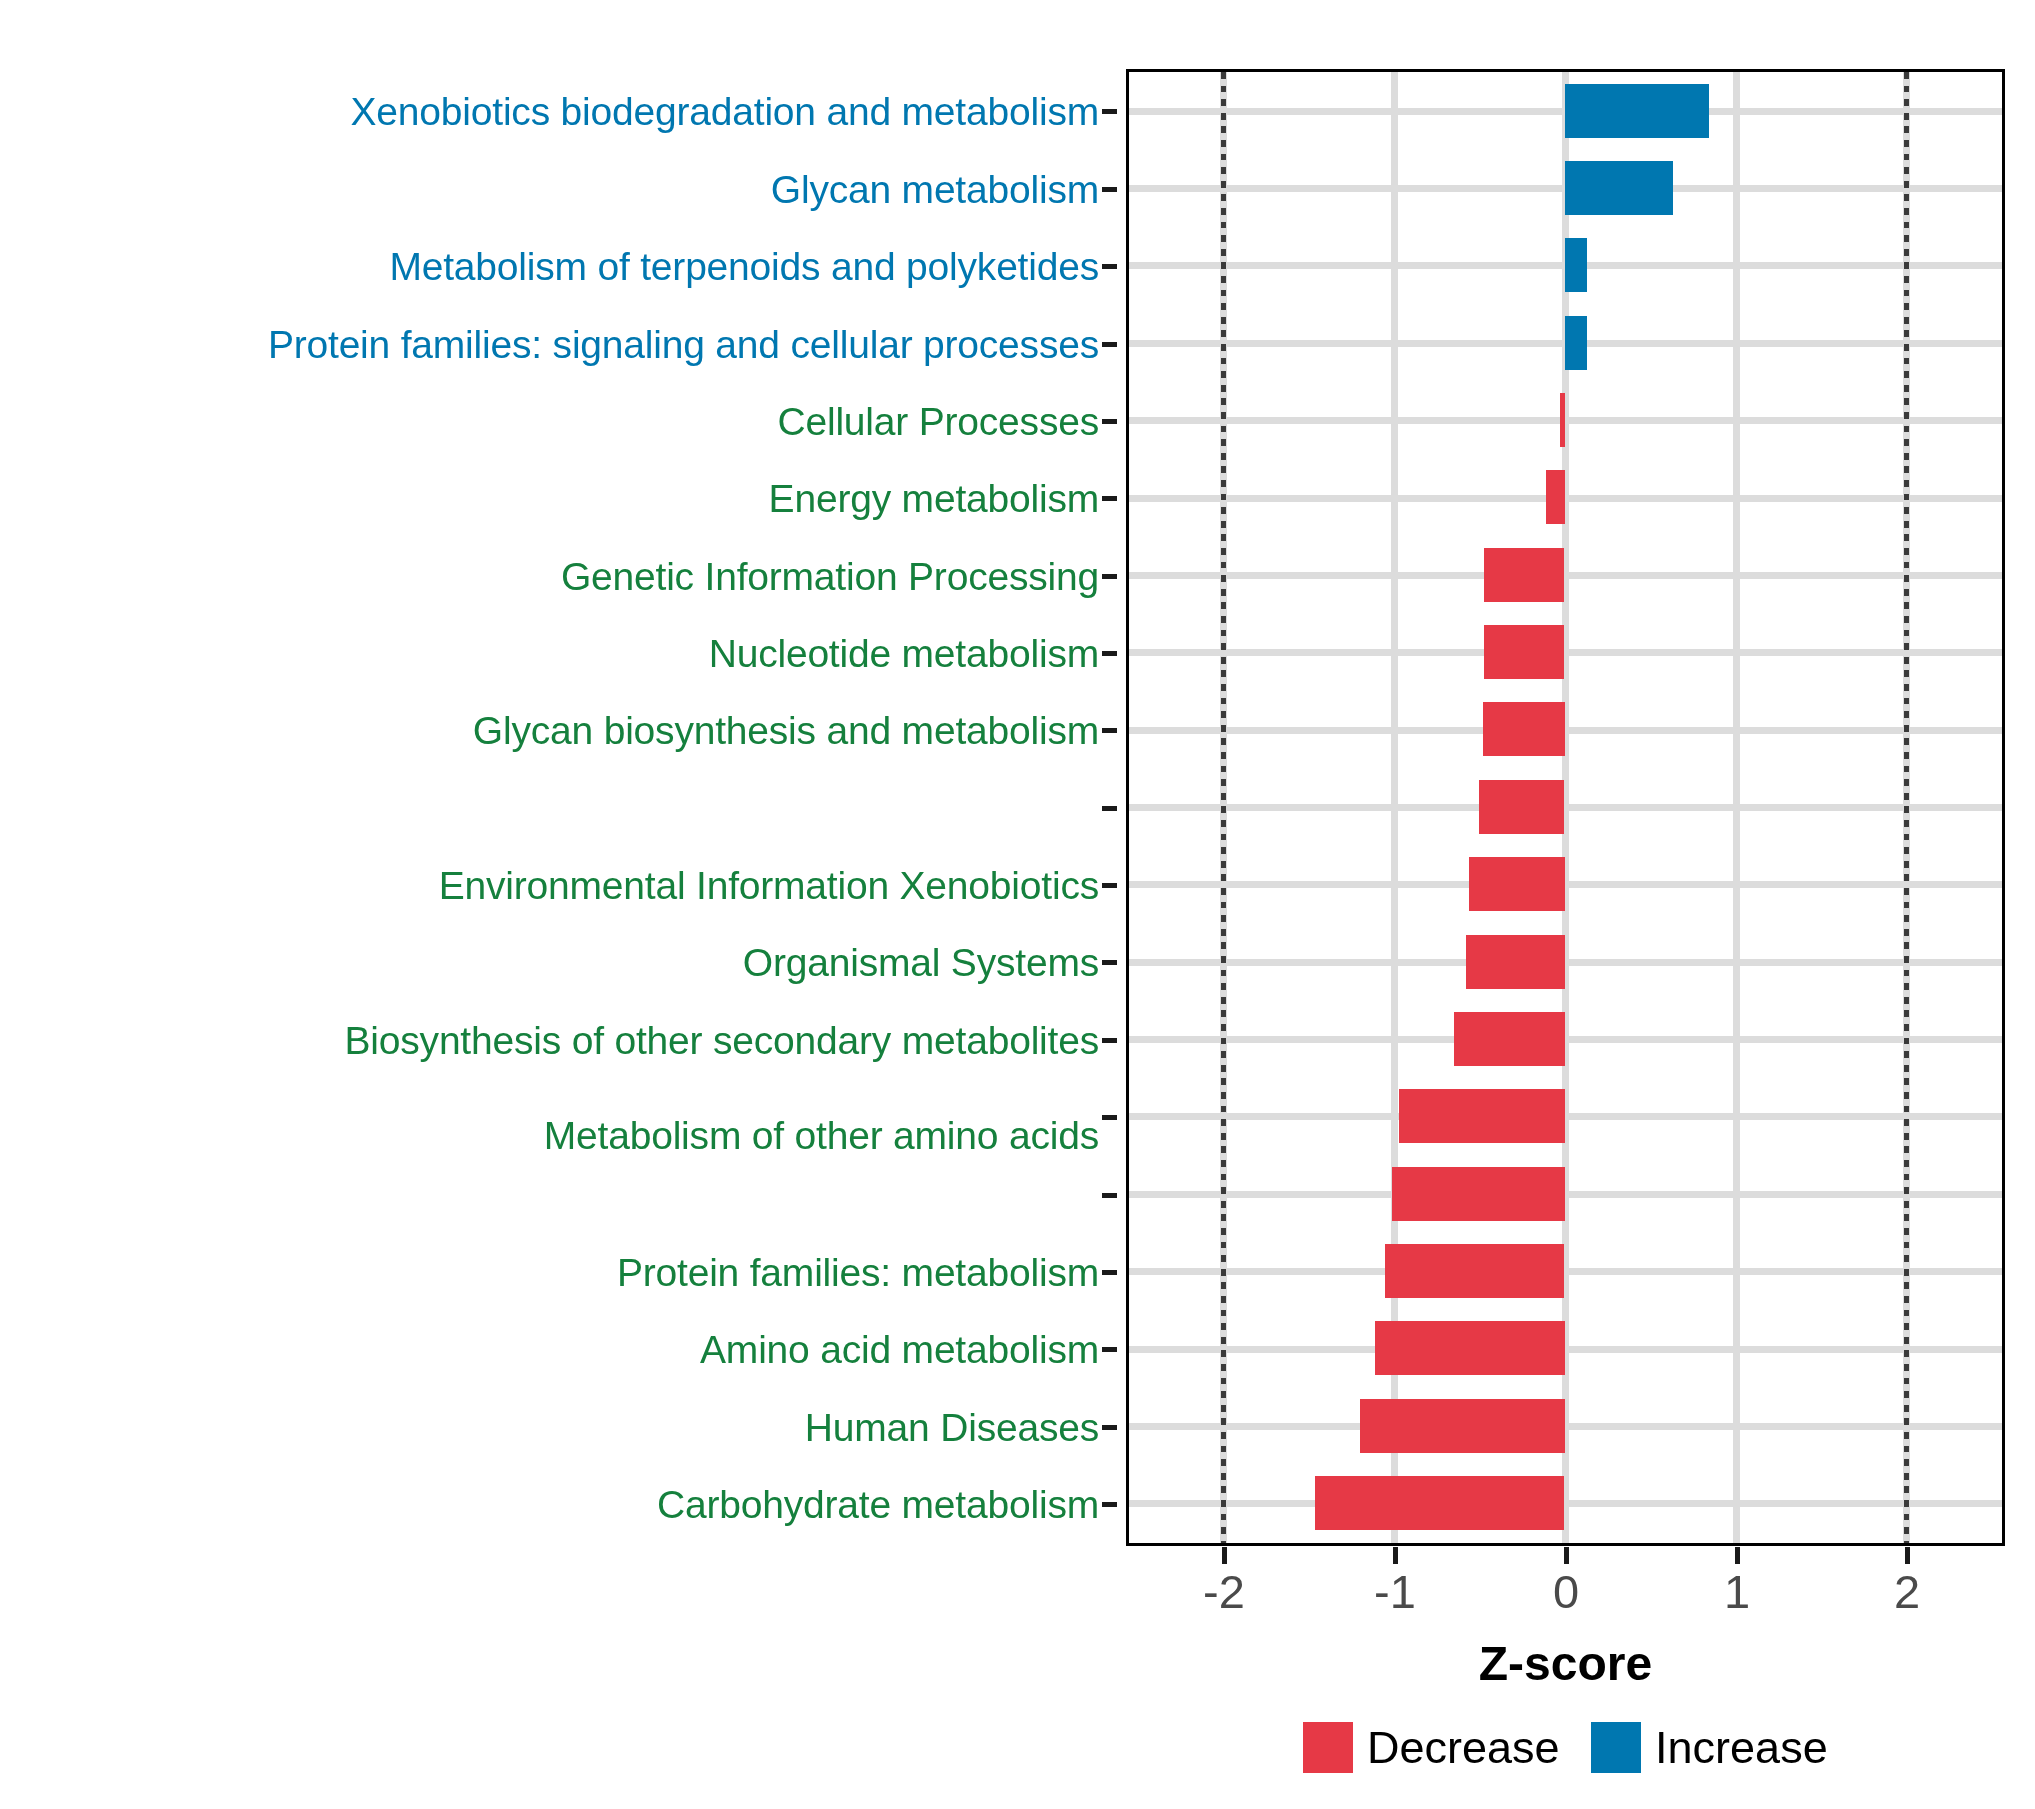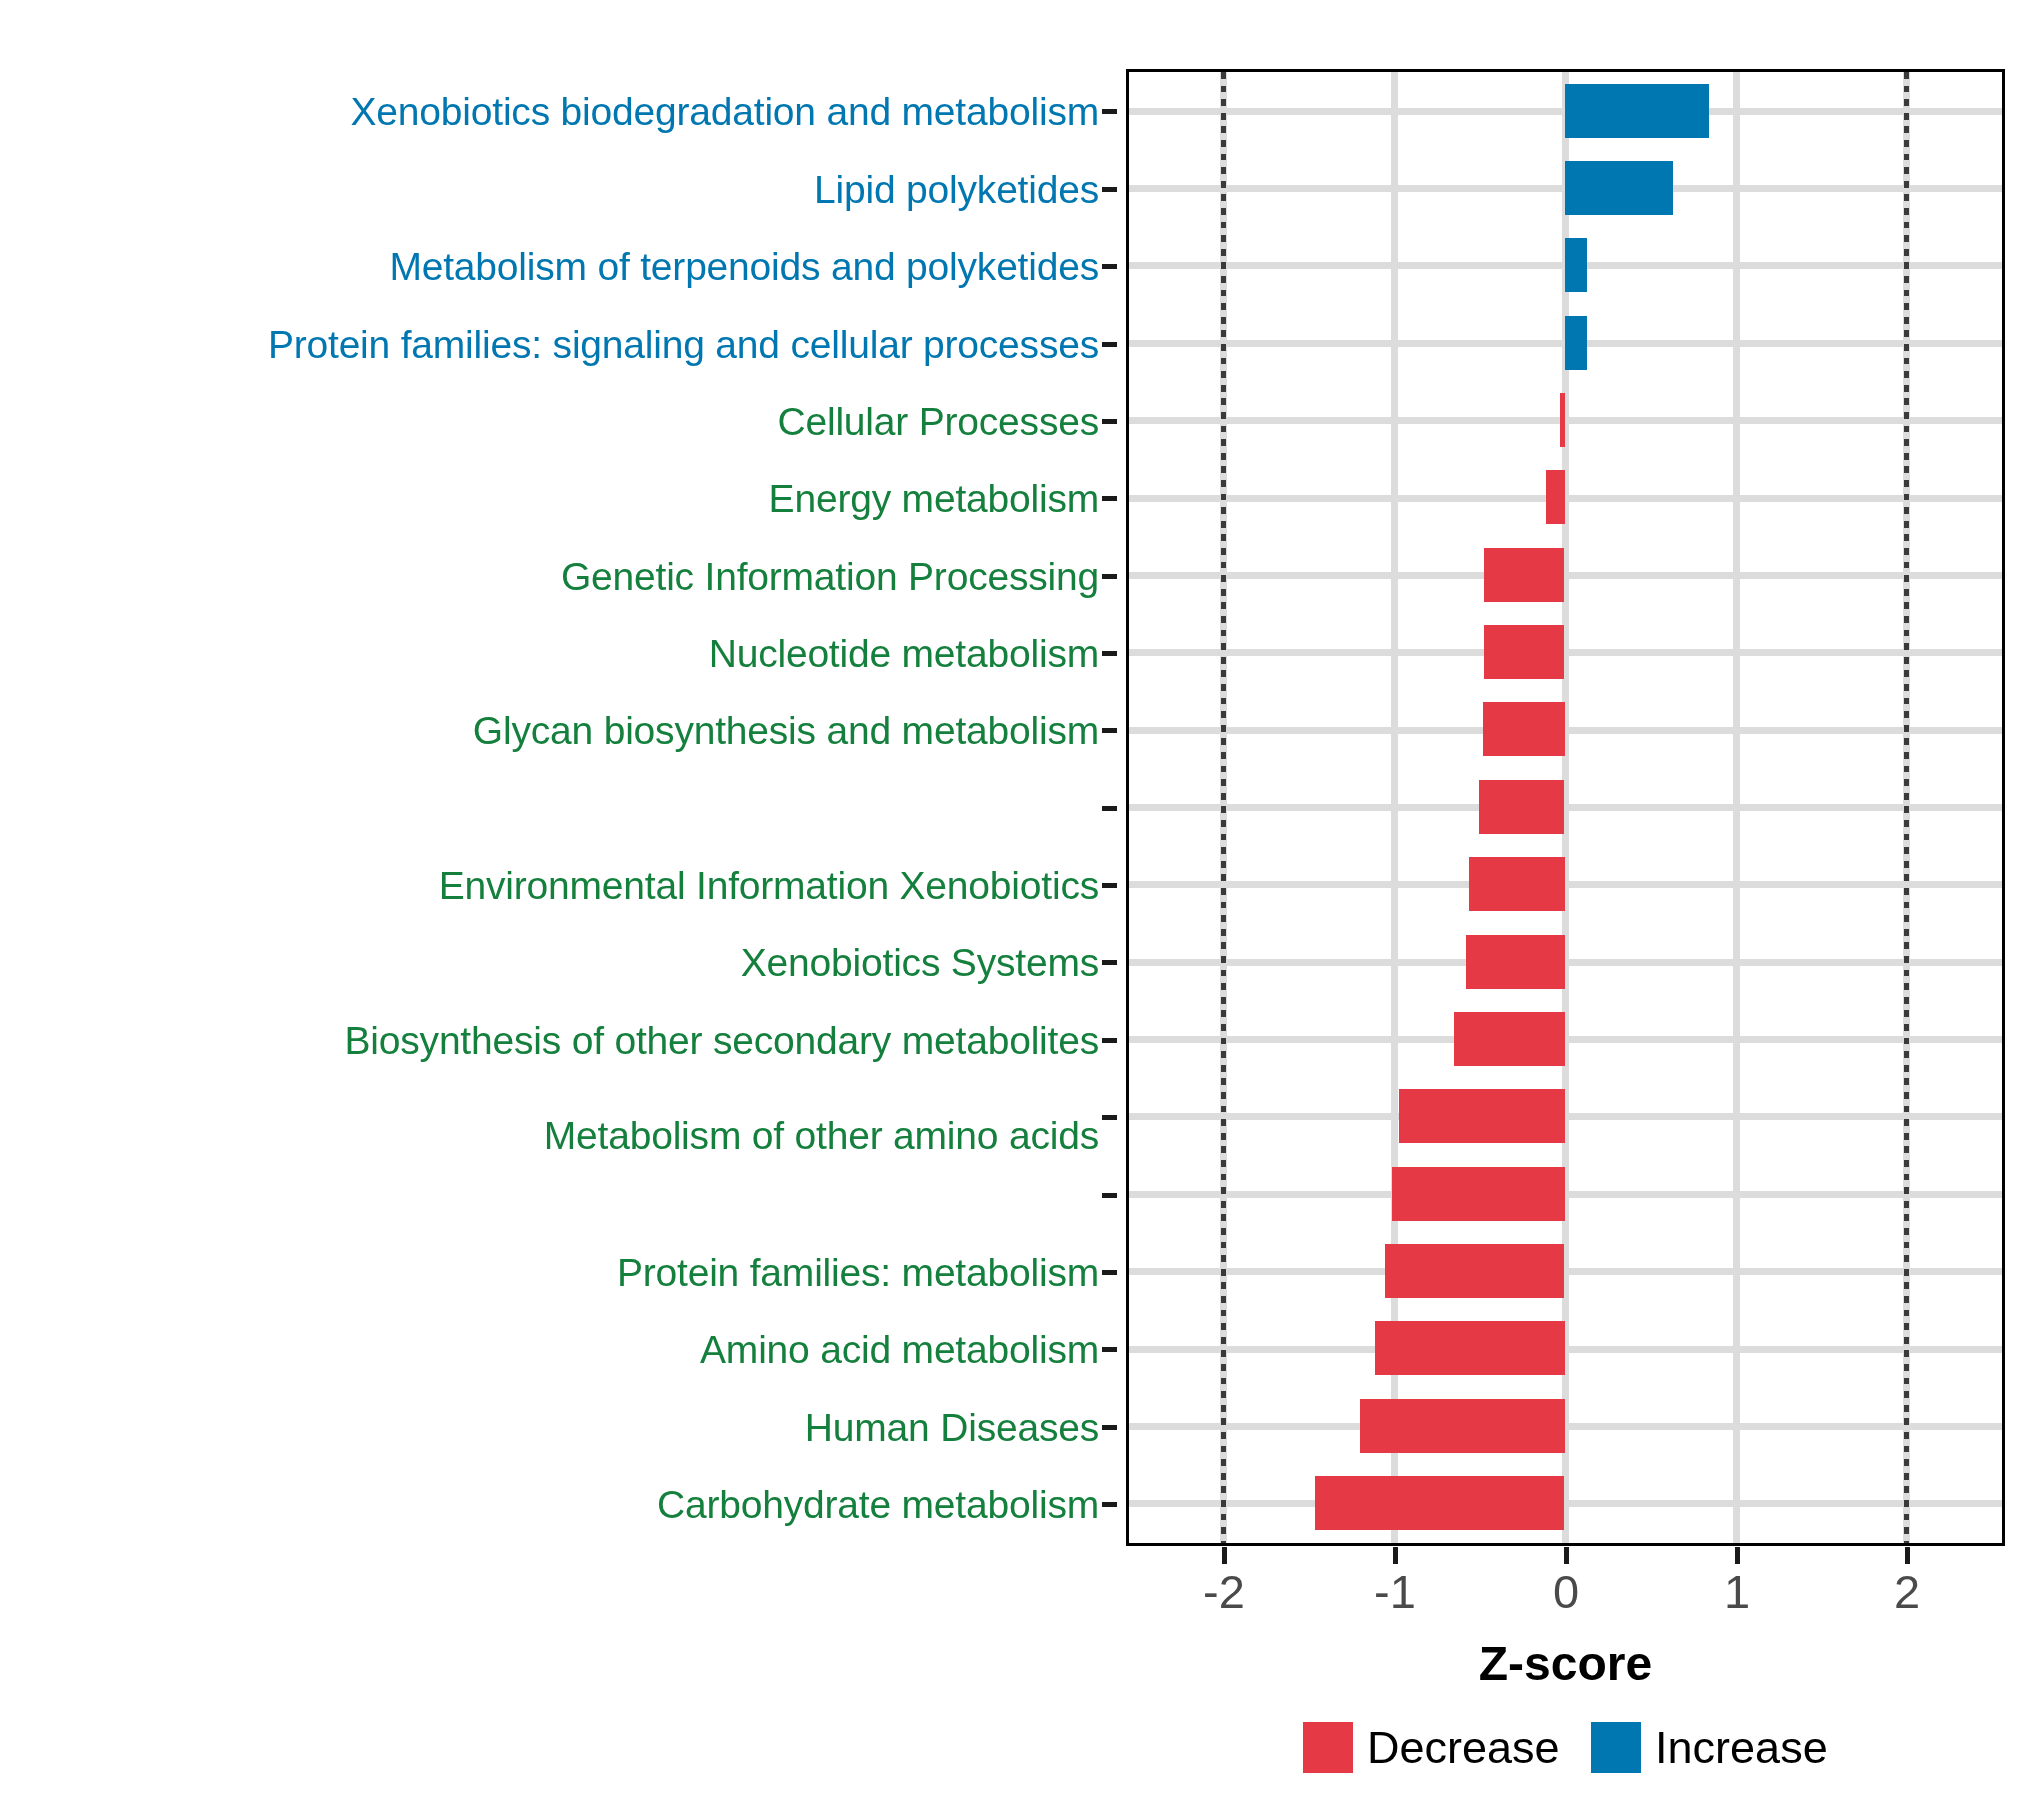--- a/index.html
+++ b/index.html
@@ -157,40 +157,40 @@
   }
 </style>
 </head>
 <body>
 
 <div id="figure">
 
   <div id="ylabels">
       <div class="ylabel inc" style="top: 42px;">Xenobiotics biodegradation and metabolism</div>
       <div class="ytick" style="top: 42px;"></div>
-      <div class="ylabel inc" style="top: 120px;">Lipid polyketides</div>
+      <div class="ylabel inc" style="top: 120px;">Glycan metabolism</div>
       <div class="ytick" style="top: 120px;"></div>
       <div class="ylabel inc" style="top: 197px;">Metabolism of terpenoids and polyketides</div>
       <div class="ytick" style="top: 197px;"></div>
       <div class="ylabel inc" style="top: 275px;">Protein families: signaling and cellular processes</div>
       <div class="ytick" style="top: 275px;"></div>
       <div class="ylabel dec" style="top: 352px;">Cellular Processes</div>
       <div class="ytick" style="top: 352px;"></div>
       <div class="ylabel dec" style="top: 429px;">Energy metabolism</div>
       <div class="ytick" style="top: 429px;"></div>
       <div class="ylabel dec" style="top: 507px;">Genetic Information Processing</div>
       <div class="ytick" style="top: 507px;"></div>
       <div class="ylabel dec" style="top: 584px;">Nucleotide metabolism</div>
       <div class="ytick" style="top: 584px;"></div>
       <div class="ylabel dec" style="top: 661px;">Glycan biosynthesis and metabolism</div>
       <div class="ytick" style="top: 661px;"></div>
       <div class="ytick" style="top: 739px;"></div>
       <div class="ylabel dec" style="top: 816px;">Environmental Information Xenobiotics</div>
       <div class="ytick" style="top: 816px;"></div>
-      <div class="ylabel dec" style="top: 893px;">Xenobiotics Systems</div>
+      <div class="ylabel dec" style="top: 893px;">Organismal Systems</div>
       <div class="ytick" style="top: 893px;"></div>
       <div class="ylabel dec" style="top: 971px;">Biosynthesis of other secondary metabolites</div>
       <div class="ytick" style="top: 971px;"></div>
       <div class="ylabel dec" style="top: 1048px; margin-top: 18px;">Metabolism of other amino acids</div>
       <div class="ytick" style="top: 1048px;"></div>
       <div class="ytick" style="top: 1126px;"></div>
       <div class="ylabel dec" style="top: 1203px;">Protein families: metabolism</div>
       <div class="ytick" style="top: 1203px;"></div>
       <div class="ylabel dec" style="top: 1280px;">Amino acid metabolism</div>
       <div class="ytick" style="top: 1280px;"></div>

